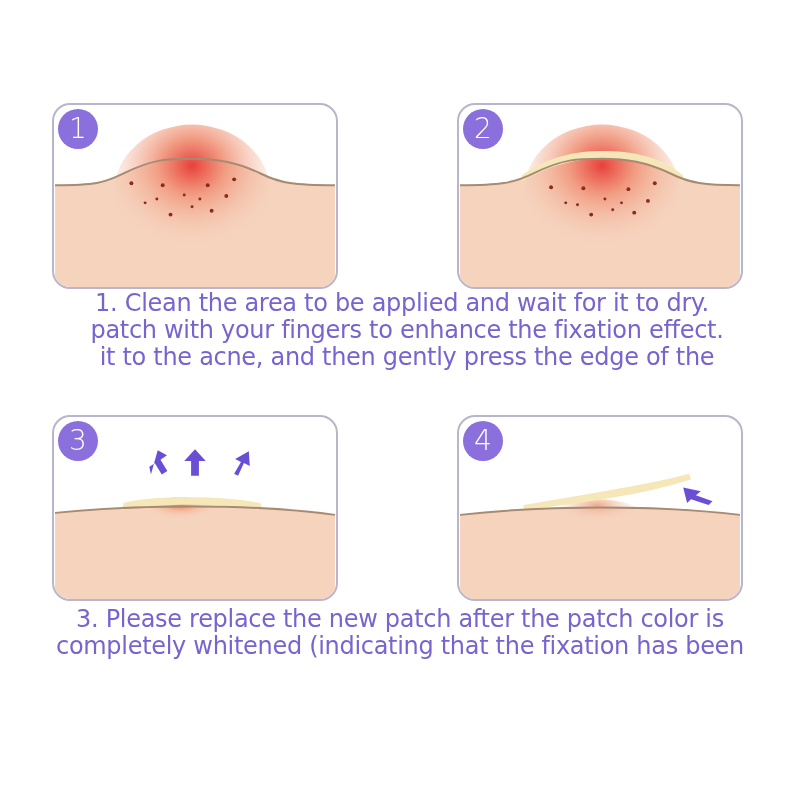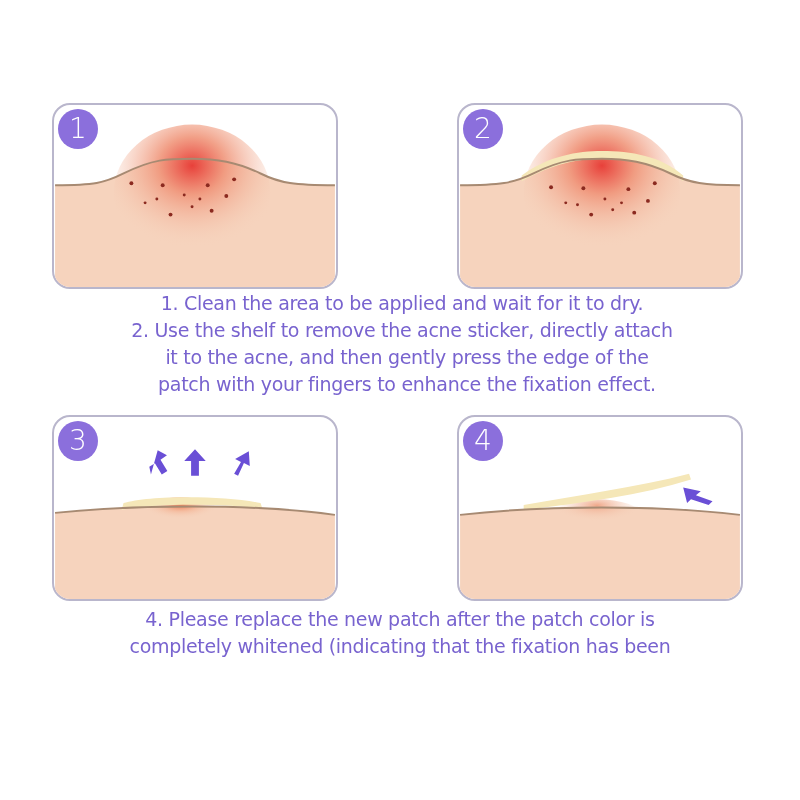--- a/index.html
+++ b/index.html
@@ -1,20 +1,20 @@
 <!DOCTYPE html>
 <html><head>
 <meta charset="utf-8">
 <style>
   html, body { margin: 0; padding: 0; }
   body { width: 800px; height: 800px; background: #ffffff; position: relative; overflow: hidden; font-family: "DejaVu Sans", sans-serif; }
   .panel { position: absolute; width: 286px; height: 186px; border: 2px solid #b9b6cc; border-radius: 18px; background: #fff; overflow: hidden; box-sizing: border-box; }
   .panel svg.scene { position: absolute; left: 0; top: 0; width: 100%; height: 100%; }
   .badge { position: absolute; width: 40px; height: 40px; border-radius: 50%; background: #8b6fdc; color: #ffffff; font-size: 28px; line-height: 40px; text-align: center; font-family: "DejaVu Sans", sans-serif; font-weight: 300; z-index: 2; }
-  .instr { position: absolute; left: 0; width: 800px; text-align: center; color: #7863cf; font-family: "DejaVu Sans", sans-serif; font-size: 19px; line-height: 27px; letter-spacing: -0.3px; }
+  .instr { position: absolute; left: 0; width: 800px; text-align: center; color: #7863cf; font-family: "DejaVu Sans", sans-serif; font-size: 24px; line-height: 27px; letter-spacing: -0.3px; }
   .instr .line { display: block; white-space: nowrap; }
 </style>
 </head>
 <body>
 
 <div class="panel" style="left:52px; top:103px;">
   <div class="badge" style="left:4px; top:4px;">1</div>
   <svg class="scene" viewBox="0 0 286 186">
     <defs>
       <radialGradient id="red1" cx="0.5" cy="0.3" r="0.6">
@@ -69,23 +69,22 @@
       <circle cx="192" cy="98" r="2"></circle>
         <circle cx="134" cy="112" r="2"></circle>
         <circle cx="156" cy="107" r="1.5"></circle>
         <circle cx="178" cy="110" r="2"></circle>
     </g>
   </svg>
 </div>
 
 <div class="instr" style="top:290px;">
   <span class="line" style="margin-left:4px;">1. Clean the area to be applied and wait for it to dry.</span>
-  <span class="line" style="margin-left:4px;">2. Use the shelf to remove the acne sticker, directly attach</span>
+  <span class="line" style="margin-left:14px;">patch with your fingers to enhance the fixation effect.</span>
   <span class="line" style="margin-left:14px;">it to the acne, and then gently press the edge of the</span>
-  <span class="line" style="margin-left:14px;">patch with your fingers to enhance the fixation effect.</span>
 </div>
 
 <div class="panel" style="left:52px; top:415px;">
   <div class="badge" style="left:4px; top:4px;">3</div>
   <svg class="scene" viewBox="0 0 286 186">
     <defs>
       <radialGradient id="red3" cx="0.5" cy="0.2" r="0.5">
         <stop offset="0" stop-color="#ec6a3e"></stop>
         <stop offset="0.5" stop-color="#f4b596" stop-opacity="0.7"></stop>
         <stop offset="1" stop-color="#f6d3bd" stop-opacity="0"></stop>
@@ -114,15 +113,15 @@
     </defs>
     <path d="M0,100 C90,90 200,90 286,100 L286,186 L0,186 Z" fill="#f6d3bd"></path>
     <ellipse cx="140" cy="100" rx="45" ry="16" fill="url(#red4)"></ellipse>
     <path d="M65,90 C120,80 180,72 234,58 L236,64 C185,80 125,88 65,95 Z" fill="#f5e7b8"></path>
     <path d="M0,100 C90,90 200,90 286,100" fill="none" stroke="#a78a72" stroke-width="2"></path>
     <path d="M228,72 L246,76 L241,80 L258,86 L254,90 L236,84 L232,88 Z" fill="#6a4fd6"></path>
   </svg>
 </div>
 
 <div class="instr" style="top:606px;">
-  <span class="line">4. Please replace the new patch after the patch color is</span>
+  <span class="line">3. Please replace the new patch after the patch color is</span>
   <span class="line">completely whitened (indicating that the fixation has been</span>
 </div>
 
 </body></html>

